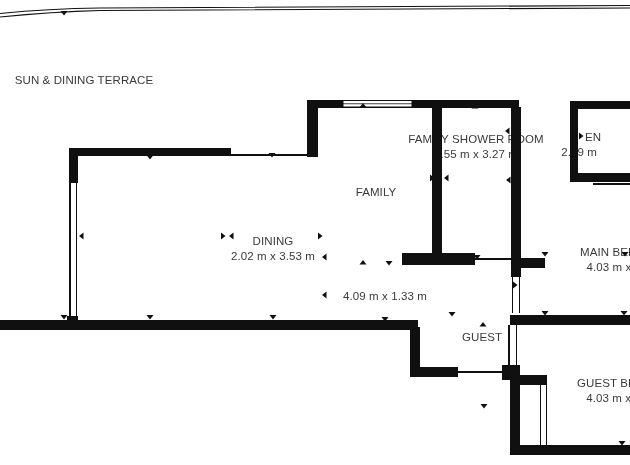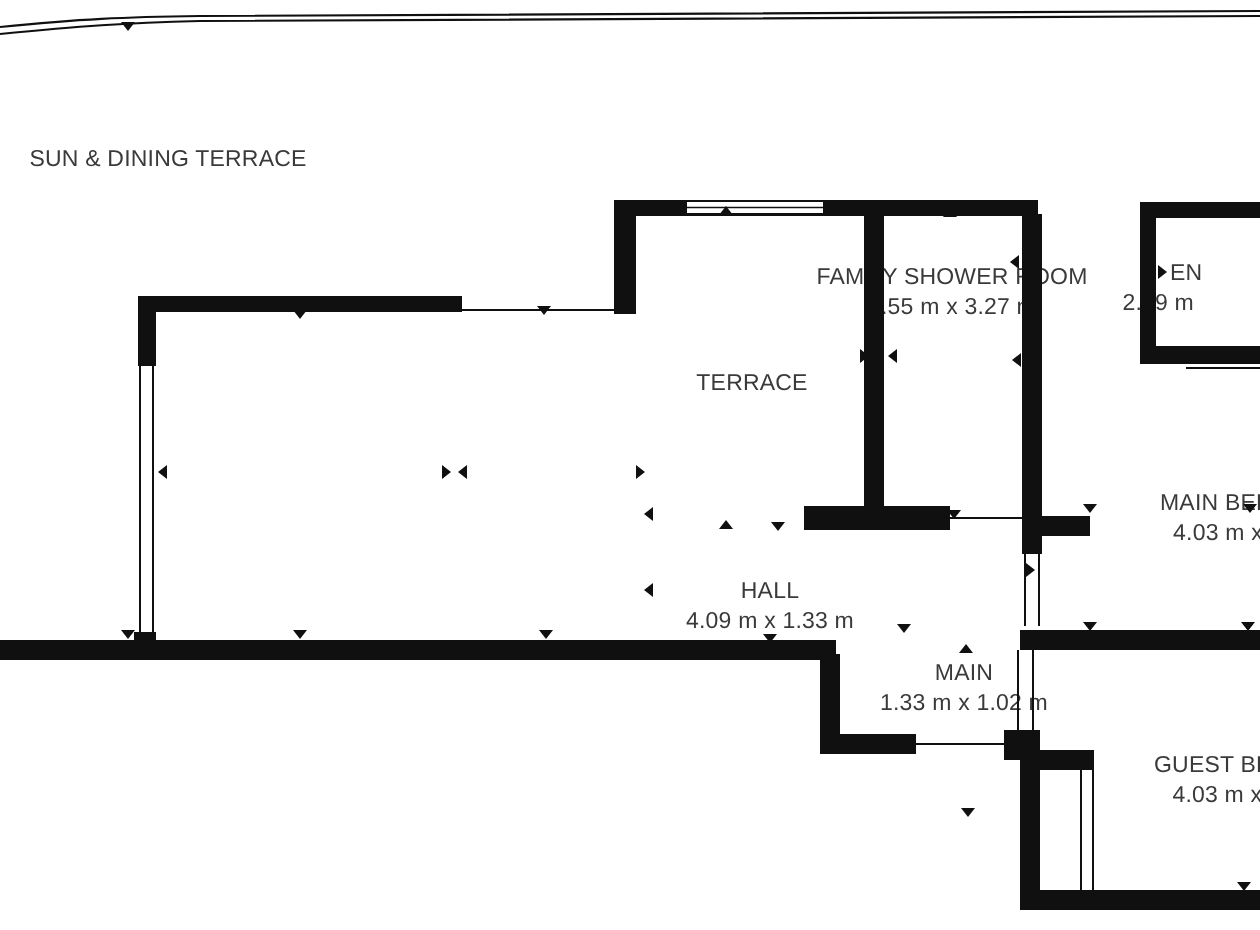--- a/index.html
+++ b/index.html
@@ -30,49 +30,49 @@
 <body>
 
 <div id="screen">
 
   <div class="label center" style="left:84px;top:73px">
     <div class="rname">SUN &amp; DINING TERRACE</div>
   </div>
 
 
   <div class="label center" style="left:273px;top:234px">
+    <div class="rname">DINING</div>
+    <div class="rdims">2.02 m x 3.53 m</div>
   </div>
 
   <div class="label center" style="left:376px;top:185px">
-    <div class="rname">TERRACE</div>
+    <div class="rname">FAMILY</div>
   </div>
 
   <div class="label center" style="left:476px;top:132px">
     <div class="rname">FAMILY SHOWER ROOM</div>
     <div class="rdims">1.55 m x 3.27 m</div>
   </div>
 
   <div class="label" id="lbl-ensuite" style="left:557px;top:130px">
     <div class="rname">EN</div>
     <div class="rdims">2.79 m</div>
   </div>
 
   <div class="label" id="lbl-main" style="left:580px;top:245px">
     <div class="rname">MAIN BEDR</div>
     <div class="rdims">4.03 m x 3</div>
   </div>
 
   <div class="label center" style="left:385px;top:289px">
-    <div class="rname">HALL</div>
     <div class="rdims">4.09 m x 1.33 m</div>
   </div>
 
   <div class="label center" style="left:482px;top:330px">
-    <div class="rname">MAIN</div>
-    <div class="rdims">1.33 m x 1.02 m</div>
+    <div class="rname">GUEST</div>
   </div>
 
   <div class="label" id="lbl-guest" style="left:577px;top:376px">
     <div class="rname">GUEST BED</div>
     <div class="rdims">4.03 m x 2</div>
   </div>
 
   <svg id="plan-svg" width="630" height="465" viewBox="0 0 630 465">
       <g fill="none" stroke="#101010" stroke-width="1.1">
         <path d="M0,13.5 C40,9.5 62,8.5 100,8 L630,5.5"></path>

